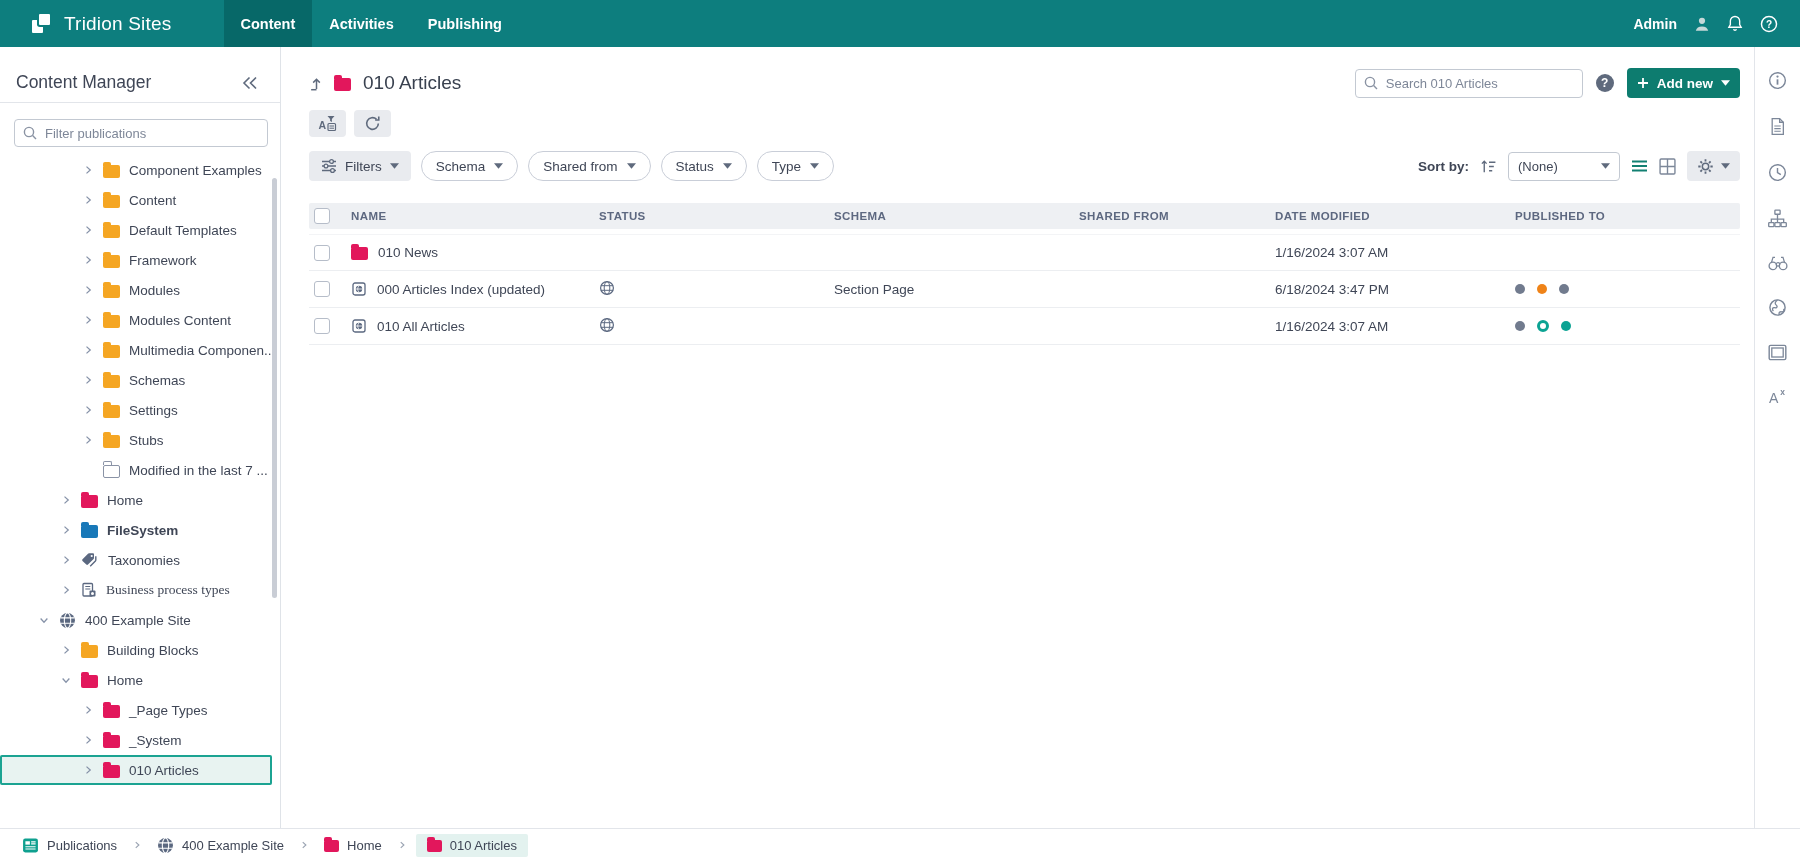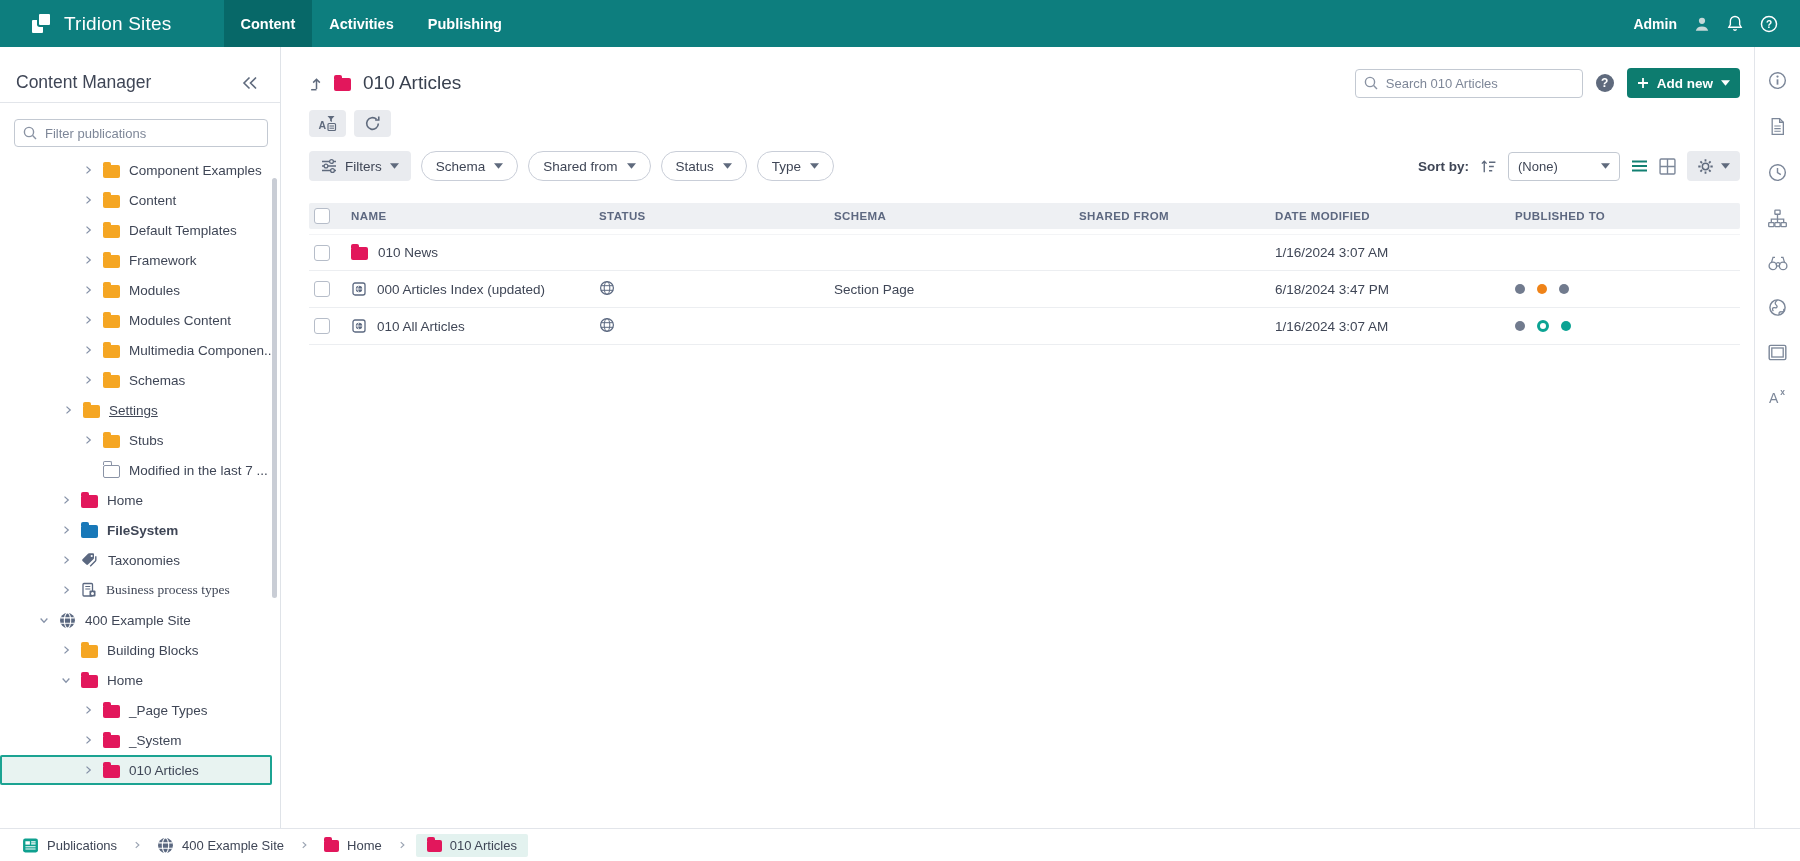--- a/index.html
+++ b/index.html
@@ -212,21 +212,21 @@
         </div>
         <div class="tree-row" style="padding-left: 82px;">
           <span class="icon">
             <svg width="12" height="14" viewBox="0 0 16 16" xmlns="http://www.w3.org/2000/svg">
               <polyline points="6,3.5 11,8 6,12.5" fill="none" stroke="#8692A8" stroke-width="1.7"></polyline>
             </svg>
           </span>
           <span class="folder f-orange"></span>
           <span>Schemas</span>
         </div>
-        <div class="tree-row" style="padding-left: 62px; text-decoration: underline;">
+        <div class="tree-row" style="padding-left: 82px;">
           <span class="icon">
             <svg width="12" height="14" viewBox="0 0 16 16" xmlns="http://www.w3.org/2000/svg">
               <polyline points="6,3.5 11,8 6,12.5" fill="none" stroke="#8692A8" stroke-width="1.7"></polyline>
             </svg>
           </span>
           <span class="folder f-orange"></span>
           <span>Settings</span>
         </div>
         <div class="tree-row" style="padding-left: 82px;">
           <span class="icon">

